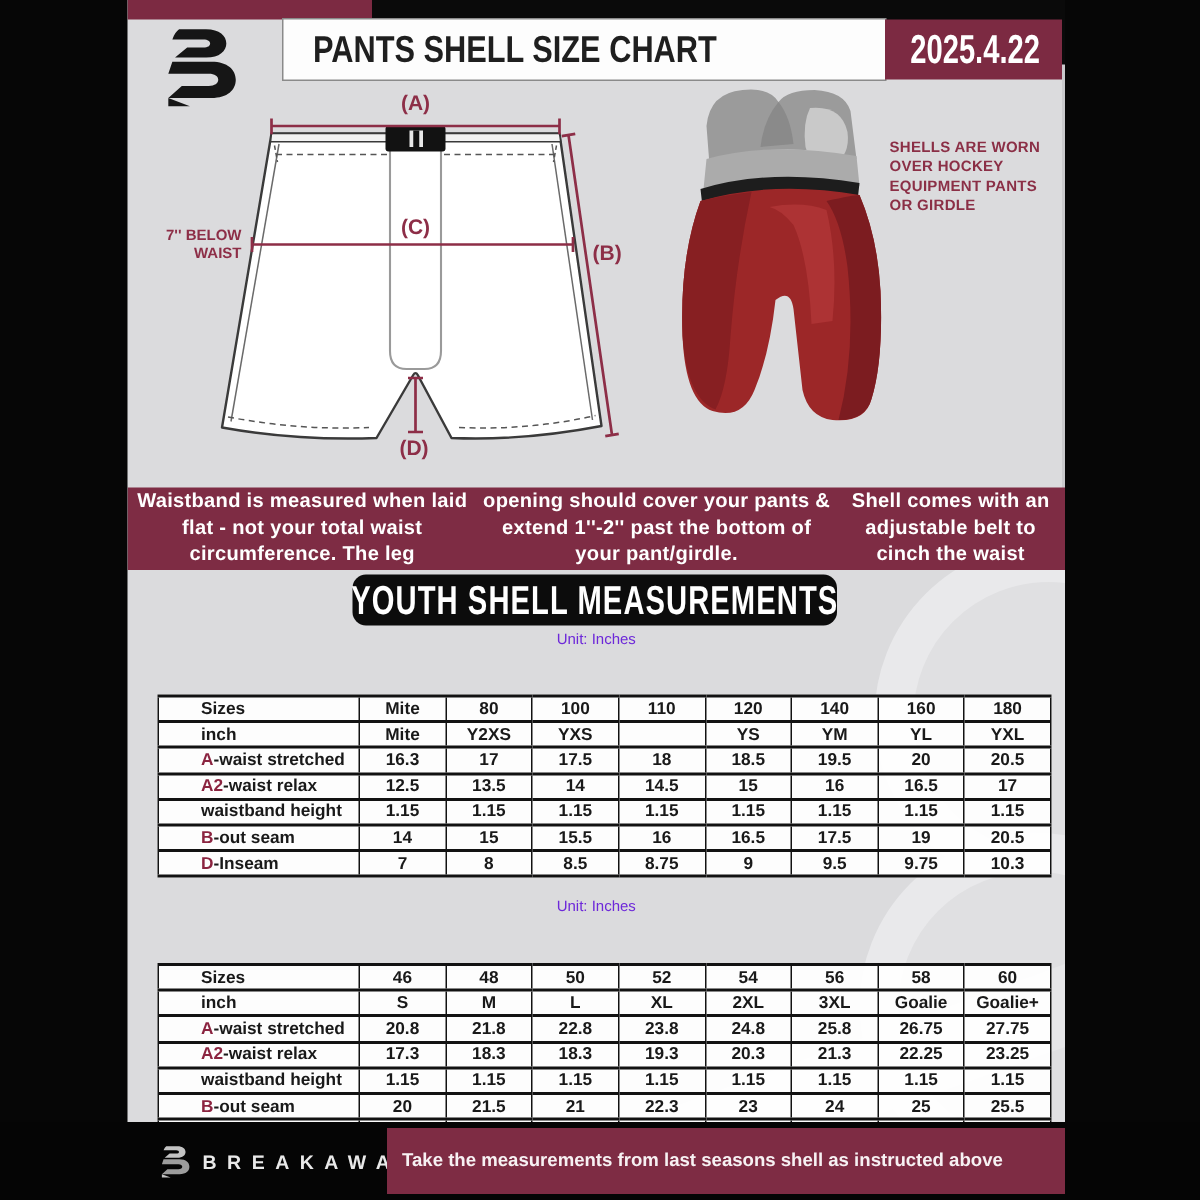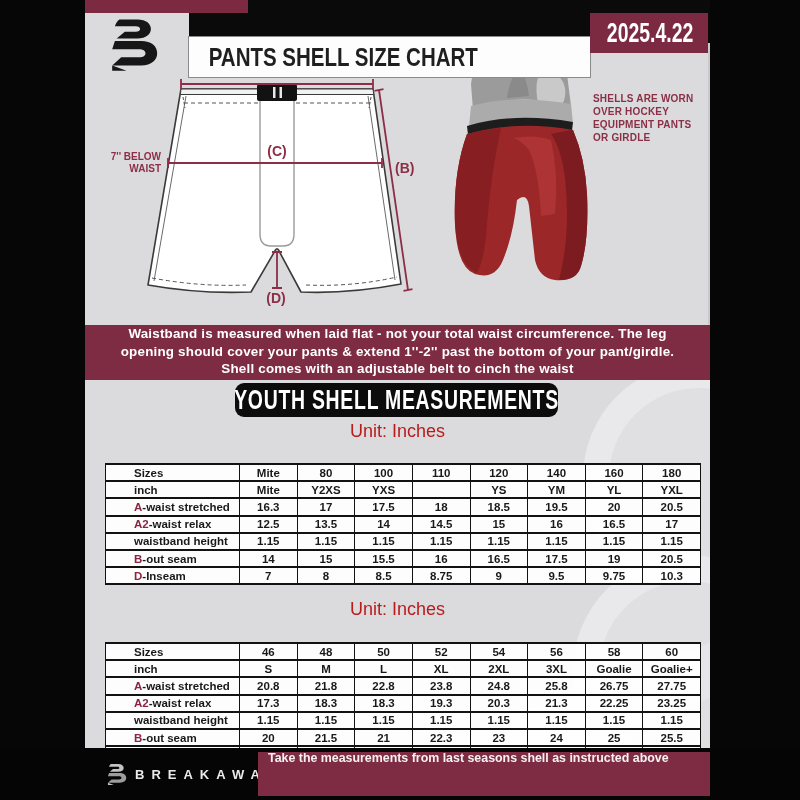--- a/index.html
+++ b/index.html
@@ -12,48 +12,48 @@
   .wm1{left:498px;top:362px;width:180px;height:180px;}
   .wm2{left:488px;top:555px;width:180px;height:180px;}
   .wm-band{position:absolute;left:340px;top:688px;width:330px;height:52px;background:#e6e6e8;
            transform:rotate(-20deg);z-index:0;}
 
   
   .top-black{position:absolute;left:104px;top:0;width:521px;height:43px;background:#0a0a0a;z-index:2;}
   .top-maroon{position:absolute;left:0;top:0;width:163px;height:13px;background:#7c2a42;z-index:3;}
   .logo{position:absolute;left:20px;top:15px;width:54px;height:62px;z-index:4;}
   .title-bar{position:absolute;left:104px;top:13px;width:401px;height:40px;background:#fdfdfd;
-             box-shadow:0 0 0 1px #8a8a8a;z-index:4;display:flex;align-items:center;margin-top:24px;}
+             box-shadow:0 0 0 1px #8a8a8a;z-index:4;display:flex;align-items:center;}
   .title-bar span{font-size:25px;font-weight:bold;color:#1f1f1f;letter-spacing:0px;
                   transform:scaleX(.82);transform-origin:left center;padding-left:24px;white-space:nowrap;}
   .date-box{position:absolute;left:505px;top:13px;width:118px;height:40px;background:#7c2a42;z-index:4;
             display:flex;align-items:center;justify-content:flex-start;}
   .date-box span{font-size:27px;font-weight:bold;color:#fff;transform:scaleX(.72);white-space:nowrap;}
 
   
   .diagram{position:absolute;left:10px;top:56px;width:340px;height:264px;z-index:1;}
   .photo{position:absolute;left:358px;top:54px;width:205px;height:238px;z-index:1;}
   .side-note{position:absolute;left:508px;top:92px;width:120px;z-index:1;
              font-size:10px;font-weight:bold;color:#8b2f46;line-height:13px;letter-spacing:.2px;}
   .side-note span{display:block;}
 
   
   .info-banner{position:absolute;left:0;top:325px;width:625px;height:55px;background:#7e2c44;z-index:1;
-               display:flex;flex-direction:column;justify-content:flex-start;text-align:center;}
+               display:flex;flex-direction:row;justify-content:space-between;text-align:center;}
   .info-banner span{display:block;color:#fff;font-size:13.4px;font-weight:600;line-height:17.5px;letter-spacing:.2px;}
 
   
   .section-banner{position:absolute;left:150px;width:323px;height:34px;background:#0c0c0c;border-radius:9px;
                   z-index:1;display:flex;align-items:center;justify-content:center;}
   .section-banner span{color:#fff;font-size:27px;font-weight:bold;letter-spacing:1px;
                        transform:scaleX(.72);white-space:nowrap;}
   .banner-youth{top:383px;}
   .banner-adult{top:565px;height:33px;}
   .unit{position:absolute;left:0;width:625px;text-align:center;z-index:1;
-        font-size:18px;color:#b91c1c;font-weight:400;}
+        font-size:10px;color:#6d28d9;font-weight:400;}
   .unit-youth{top:421px;}
   .unit-adult{top:599px;}
 
   
   .size-table{position:absolute;left:20px;width:596px;border-collapse:collapse;z-index:1;
               table-layout:fixed;background:rgba(255,255,255,.93);margin-top:22px;}
   .youth-table{top:441px;}
   .adult-table{top:620px;}
   .size-table td{border:1.4px solid #121212;border-top-width:2.2px;border-bottom-width:2.2px;
                  height:15.2px;font-size:11.5px;font-weight:bold;color:#191919;text-align:center;
@@ -61,21 +61,21 @@
   .size-table td.label-cell{text-align:left;padding-left:28px;}
   .size-table .pfx{color:#8b2440;}
   .size-table col.c-label{width:134px;}
 
   
   .footer{position:absolute;left:0;top:748px;width:800px;height:52px;background:#050505;z-index:5;}
   .footer-brand{position:absolute;left:105px;top:0;height:52px;display:flex;align-items:center;}
   .footer-brand svg{width:22px;height:26px;margin-right:8px;}
   .footer-brand span{color:#e9e9e9;font-size:13px;font-weight:bold;letter-spacing:7px;white-space:nowrap;}
   .footer-maroon{position:absolute;left:258px;top:4px;width:452px;height:44px;background:#7e2c44;
-                 display:flex;flex-direction:row;justify-content:flex-start;padding-left:10px;box-sizing:border-box;}
+                 display:flex;flex-direction:column;justify-content:center;padding-left:10px;box-sizing:border-box;}
   .footer-maroon span{display:block;color:#f7f1f3;font-size:12.4px;font-weight:600;line-height:13.9px;white-space:nowrap;}
 
   .edge-line{position:absolute;left:623px;top:0;width:2px;height:800px;background:#c9c9cc;z-index:0;}
   text{font-family:"Liberation Sans",sans-serif;}
 </style>
 </head>
 <body>
 
 <div class="page">
   <div class="content">

